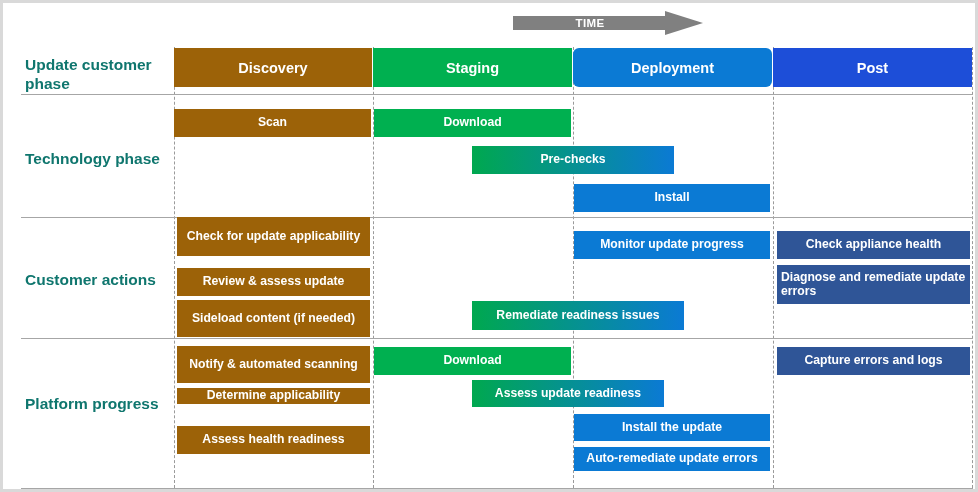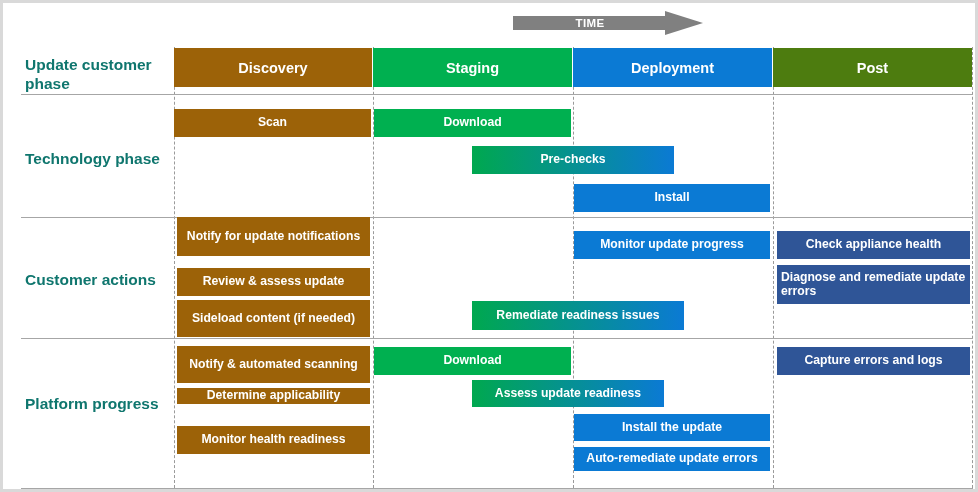--- a/index.html
+++ b/index.html
@@ -119,41 +119,41 @@
     <div class="vline" style="left:951px;"></div>
 
     <div class="hline" style="top:47px;  width:952px;"></div>
     <div class="hline" style="top:170px; width:952px;"></div>
     <div class="hline" style="top:291px; width:952px;"></div>
     <div class="hline" style="top:441px; width:952px;"></div>
   </div>
 
   <div class="phase-cell" style="left:171px; top:45px; width:198px; background:#9C6208;">Discovery</div>
   <div class="phase-cell" style="left:370px; top:45px; width:199px; background:#00B050;">Staging</div>
-  <div class="phase-cell" style="left:570px; top:45px; width:199px; background:#0B7AD4;">Deployment</div>
-  <div class="phase-cell" style="left:770px; top:45px; width:199px; background:#4d7c0f;">Post</div>
+  <div class="phase-cell" style="left:570px; top:45px; width:199px; background:#0B7AD4;border-radius:6px;">Deployment</div>
+  <div class="phase-cell" style="left:770px; top:45px; width:199px; background:#1d4ed8;">Post</div>
 
   <div class="bar" style="left:171px; top:106px; width:197px; height:28px; background:#9C6208;">Scan</div>
   <div class="bar" style="left:371px; top:106px; width:197px; height:28px; background:#00B050;">Download</div>
   <div class="bar" style="left:469px; top:143px; width:202px; height:28px;
             background:linear-gradient(90deg,#00A84F 0%,#0B7AD4 100%);">Pre-checks</div>
   <div class="bar" style="left:571px; top:181px; width:196px; height:28px; background:#0B7AD4;">Install</div>
 
-  <div class="bar" style="left:174px; top:214px; width:193px; height:39px; background:#9C6208;">Notify for update notifications</div>
+  <div class="bar" style="left:174px; top:214px; width:193px; height:39px; background:#9C6208;">Check for update applicability</div>
   <div class="bar" style="left:174px; top:265px; width:193px; height:28px; background:#9C6208;">Review &amp; assess update</div>
   <div class="bar" style="left:174px; top:297px; width:193px; height:37px; background:#9C6208;">Sideload content (if needed)</div>
   <div class="bar" style="left:469px; top:298px; width:212px; height:29px;
             background:linear-gradient(90deg,#00A84F 0%,#0B7AD4 100%);">Remediate readiness issues</div>
   <div class="bar" style="left:571px; top:228px; width:196px; height:28px; background:#0B7AD4;">Monitor update progress</div>
   <div class="bar" style="left:774px; top:228px; width:193px; height:28px; background:#2F5597;">Check appliance health</div>
   <div class="bar" style="left:774px; top:262px; width:193px; height:39px; background:#2F5597;">Diagnose and remediate update errors</div>
 
   <div class="bar" style="left:174px; top:343px; width:193px; height:37px; background:#9C6208;">Notify &amp; automated scanning</div>
   <div class="bar" style="left:174px; top:385px; width:193px; height:16px; background:#9C6208;">Determine applicability</div>
-  <div class="bar" style="left:174px; top:423px; width:193px; height:28px; background:#9C6208;">Monitor health readiness</div>
+  <div class="bar" style="left:174px; top:423px; width:193px; height:28px; background:#9C6208;">Assess health readiness</div>
   <div class="bar" style="left:371px; top:344px; width:197px; height:28px; background:#00B050;">Download</div>
   <div class="bar" style="left:469px; top:377px; width:192px; height:27px;
             background:linear-gradient(90deg,#00A84F 0%,#0B7AD4 100%);">Assess update readiness</div>
   <div class="bar" style="left:571px; top:411px; width:196px; height:27px; background:#0B7AD4;">Install  the update</div>
   <div class="bar" style="left:571px; top:444px; width:196px; height:24px; background:#0B7AD4;">Auto-remediate update errors</div>
   <div class="bar" style="left:774px; top:344px; width:193px; height:28px; background:#2F5597;">Capture errors and logs</div>
 
 </div>
 
 </body></html>

